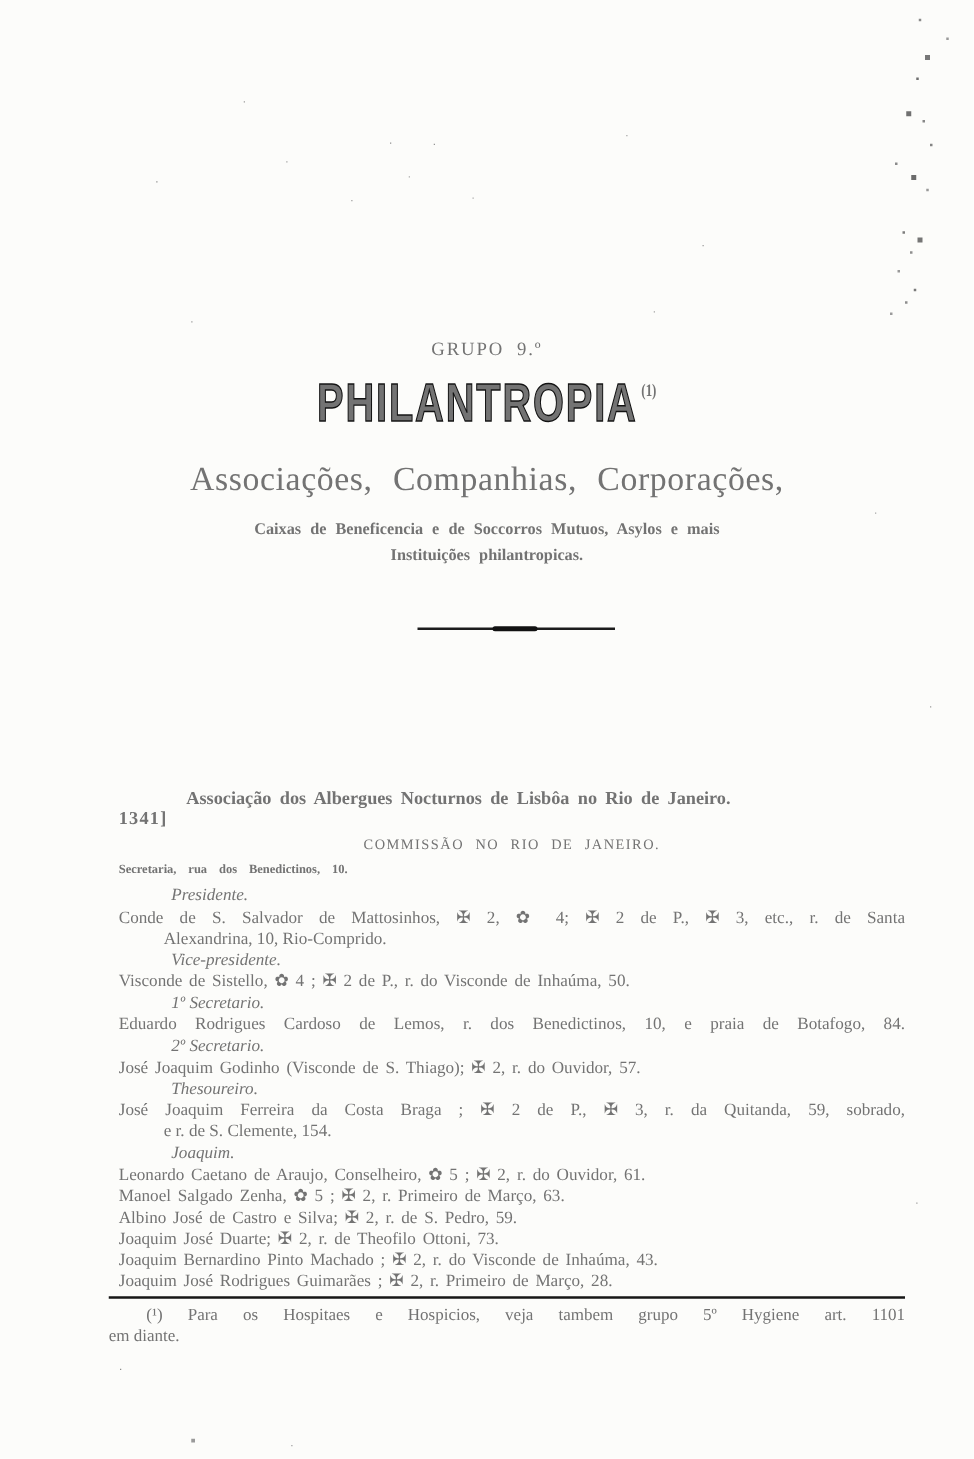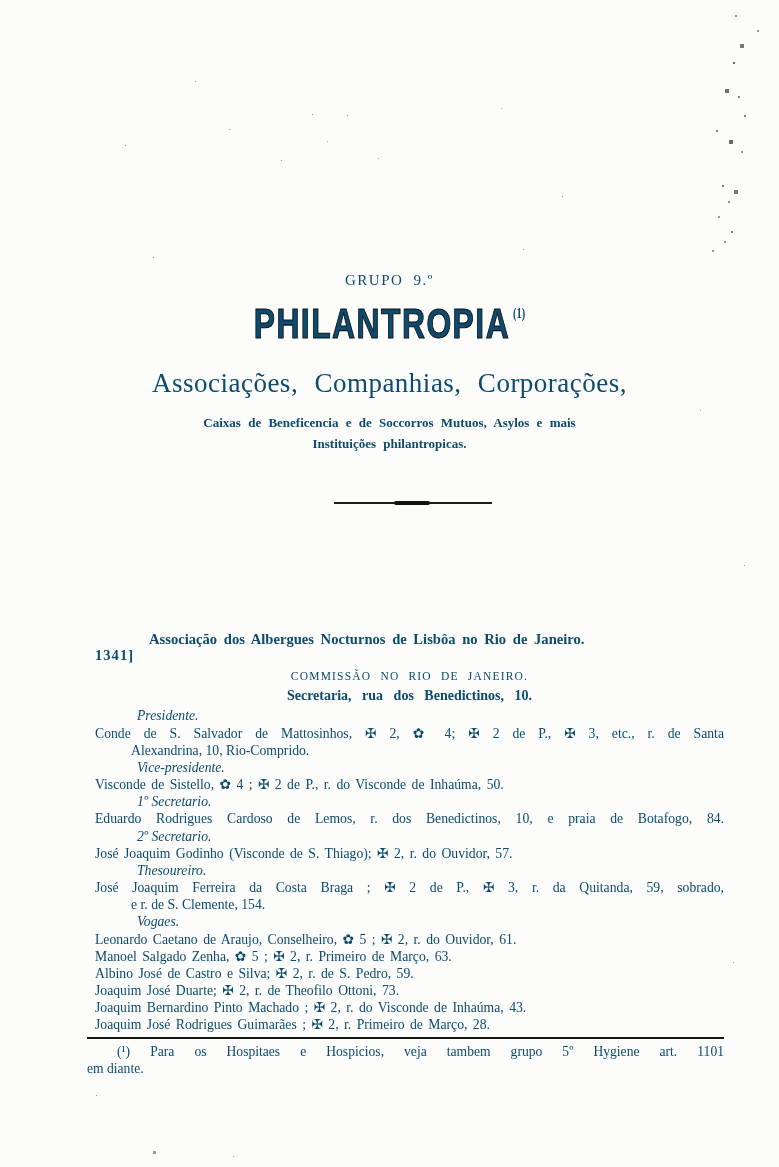--- a/index.html
+++ b/index.html
@@ -3,21 +3,21 @@
 <meta charset="utf-8">
 <style>
   html, body { margin: 0; padding: 0; background: #ffffff; }
   .page {
     position: relative;
     width: 779px;
     height: 1167px;
     background: #fcfcfa;
     overflow: hidden;
     font-family: "Liberation Serif", serif;
-    color: #0c4a6e;
+    color: #737373;
   }
   
   .grupo {
     position: absolute; top: 272px; left: 0; width: 100%;
     text-align: center; font-size: 15px; letter-spacing: 1.5px; word-spacing: 5px;
   }
   .title-row { position: absolute; top: 302px; left: 0; width: 100%; text-align: center; }
   .title-wrap { display: inline-block; transform: scaleX(0.74); transform-origin: center; white-space: nowrap; }
   .title {
     font-family: "Liberation Sans", sans-serif; font-weight: bold;
@@ -46,21 +46,21 @@
     background: #121212; border-radius: 2px;
   }
   
   .entry {
     position: absolute; top: 631px; left: 95px; width: 629px;
     font-size: 13.7px; line-height: 17.15px;
   }
   .entry-heading { display: flex; gap: 15px; font-weight: bold; font-size: 14.6px; word-spacing: 3px; }
   .entry-number { letter-spacing: 1px; flex: 0 0 auto; margin-top: 16px; }
   .commission { text-align: center; font-size: 11.5px; letter-spacing: 1.2px; word-spacing: 5px; margin-top: 4px; }
-  .secretariat { text-align: center; font-size: 14px; font-weight: bold; word-spacing: 7px; margin-top: 2px; margin-bottom: 3px; }
+  .secretariat { font-size: 10px; font-weight: bold; word-spacing: 7px; margin-top: 2px; margin-bottom: 3px; }
   .line { white-space: normal; }
   .role { font-style: italic; padding-left: 42px; }
   .cont { padding-left: 36px; }
   .person { word-spacing: 2px; }
   .justify { text-align: justify; text-align-last: justify; }
   
   .footnote {
     position: absolute; top: 1037px; left: 87px; width: 637px;
     border-top: 2.5px solid #161616; padding-top: 5px;
     font-size: 13.6px; line-height: 16.5px;
@@ -126,21 +126,21 @@
     <div class="line cont">Alexandrina, 10, Rio-Comprido.</div>
     <div class="line role">Vice-presidente.</div>
     <div class="line person">Visconde de Sistello, ✿ 4 ; ✠ 2 de P., r. do Visconde de Inhaúma, 50.</div>
     <div class="line role">1º Secretario.</div>
     <div class="line person justify">Eduardo Rodrigues Cardoso de Lemos, r. dos Benedictinos, 10, e praia de Botafogo, 84.</div>
     <div class="line role">2º Secretario.</div>
     <div class="line person">José Joaquim Godinho (Visconde de S. Thiago); ✠ 2, r. do Ouvidor, 57.</div>
     <div class="line role">Thesoureiro.</div>
     <div class="line person justify">José Joaquim Ferreira da Costa Braga ; ✠ 2 de P., ✠ 3, r. da Quitanda, 59, sobrado,</div>
     <div class="line cont">e r. de S. Clemente, 154.</div>
-    <div class="line role">Vogaes.</div>
+    <div class="line role">Joaquim.</div>
     <div class="line person">Leonardo Caetano de Araujo, Conselheiro, ✿ 5 ; ✠ 2, r. do Ouvidor, 61.</div>
     <div class="line person">Manoel Salgado Zenha, ✿ 5 ; ✠ 2, r. Primeiro de Março, 63.</div>
     <div class="line person">Albino José de Castro e Silva; ✠ 2, r. de S. Pedro, 59.</div>
     <div class="line person">Joaquim José Duarte; ✠ 2, r. de Theofilo Ottoni, 73.</div>
     <div class="line person">Joaquim Bernardino Pinto Machado ; ✠ 2, r. do Visconde de Inhaúma, 43.</div>
     <div class="line person">Joaquim José Rodrigues Guimarães ; ✠ 2, r. Primeiro de Março, 28.</div>
   </div>
 
   <div class="footnote">
     <div class="fn1">(¹) Para os Hospitaes e Hospicios, veja tambem grupo 5º Hygiene art. 1101</div>

